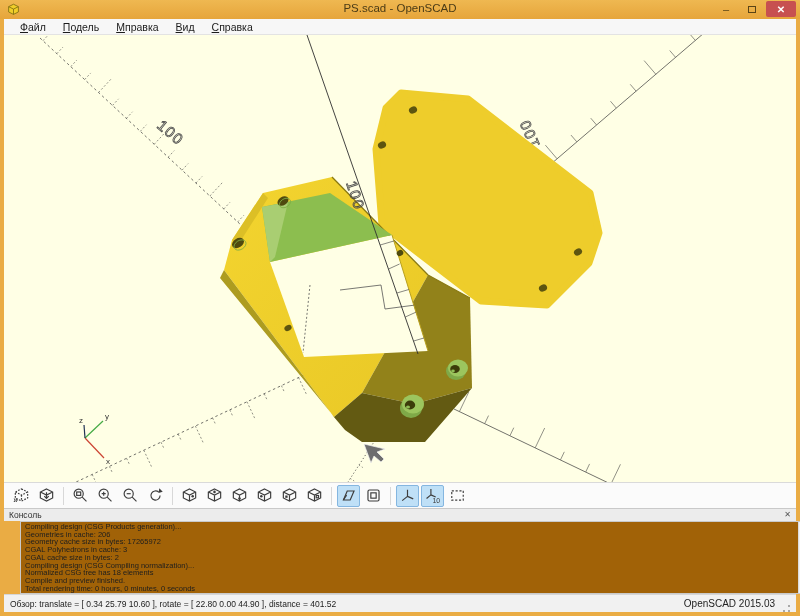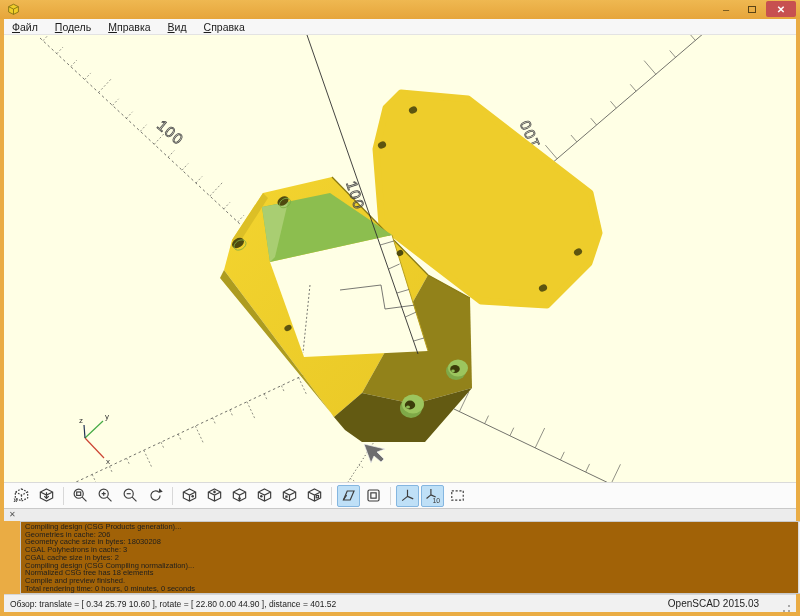--- a/index.html
+++ b/index.html
@@ -8,21 +8,21 @@
   
   .titlebar{position:absolute;left:0;top:0;width:800px;height:19px;background:linear-gradient(#EFB851,#E6A53B);}
   .app-icon{position:absolute;left:7px;top:3px;width:13px;height:13px;}
   .title-text{position:absolute;left:0;right:0;top:2px;text-align:center;font-size:11.5px;color:#4a3b16;}
   .wctl{position:absolute;top:1px;height:16px;display:flex;align-items:center;justify-content:center;font-size:11px;color:#5a4416;}
   .wctl.min{right:62px;width:24px;}
   .wctl.max{right:36px;width:24px;}
   .maxbox{display:inline-block;width:8px;height:7px;border:1px solid #5a4416;}
   .wctl.close{right:4px;width:30px;background:#C75050;border-radius:2px;color:#fff;font-size:10px;font-weight:bold;}
   
-  .menubar{position:absolute;left:4px;top:19px;width:792px;height:16px;background:#F7F7F7;border-bottom:1px solid #E3E3E3;display:flex;align-items:center;padding-left:8px;gap:17px;}
+  .menubar{position:absolute;left:4px;top:19px;width:792px;height:16px;background:#F7F7F7;border-bottom:1px solid #E3E3E3;display:flex;align-items:center;padding-left:16px;gap:17px;}
   .menu-item{font-size:10.5px;color:#1c1c1c;white-space:nowrap;cursor:default;}
   .menu-item .mn{text-decoration:underline;}
   
   .viewport{position:absolute;left:4px;top:35px;width:792px;height:447px;background:#FFFFE5;}
   .axlabel{font-size:15px;fill:none;stroke:#4a4a4a;stroke-width:0.8px;letter-spacing:1.5px;}
   .gizmo-label{font-size:8px;fill:#333;stroke:none;}
   
   .toolbar{position:absolute;left:4px;top:482px;width:792px;height:26px;background:#FBFBFB;border-top:1px solid #DADADA;display:flex;align-items:center;padding-left:5px;}
   .tbtn{width:23px;height:22px;margin:0 1px;border:1px solid transparent;border-radius:2px;display:flex;align-items:center;justify-content:center;background:transparent;padding:0;}
   .tbtn.active{background:#BFE0F7;border-color:#84B6E0;}
@@ -39,35 +39,36 @@
   .console-lines{position:absolute;left:4px;top:1px;right:16px;}
   .console-line{font-size:7.5px;line-height:7.7px;color:#1e1e1e;white-space:nowrap;}
   .scrollbar{position:absolute;right:0;top:0;width:13px;height:71px;background:#F2F2F2;border-left:1px solid #DCDCDC;}
   .sb-arrow{position:absolute;left:0;width:13px;height:11px;display:flex;align-items:center;justify-content:center;}
   .sb-arrow.up{top:0;}
   .sb-arrow.down{bottom:0;}
   .tri-up{width:0;height:0;border-left:3px solid transparent;border-right:3px solid transparent;border-bottom:4px solid #777;}
   .tri-down{width:0;height:0;border-left:3px solid transparent;border-right:3px solid transparent;border-top:4px solid #777;}
   .sb-thumb{position:absolute;left:1px;top:11px;width:11px;height:44px;background:#CDCDCD;border:1px solid #B3B3B3;border-radius:1px;}
   
-  .statusbar{position:absolute;left:4px;top:594px;width:792px;height:18px;background:#F1F1F1;border-top:1px solid #D6D6D6;display:flex;align-items:center;padding:0 6px;gap:16px;}
+  .statusbar{position:absolute;left:4px;top:594px;width:792px;height:18px;background:#F1F1F1;border-top:1px solid #D6D6D6;display:flex;align-items:center;padding:0 6px;}
   .status-left{flex:1;font-size:8.5px;color:#222;white-space:nowrap;}
   .status-right{font-size:10px;color:#222;margin-right:8px;}
   .grip{width:7px;height:7px;border-right:2px dotted #A8A8A8;border-bottom:2px dotted #A8A8A8;align-self:flex-end;}
 </style>
 </head>
 <body>
 
 <div class="win">
 
   <div class="titlebar">
     <svg class="app-icon" viewBox="0 0 16 16">
       <path d="M8 1.5 L14 4.5 V11 L8 14 L2 11 V4.5 Z" fill="#F0CE2A" stroke="#7a6a10" stroke-width="1"></path>
       <path d="M2 4.5 L8 7.5 L14 4.5 M8 7.5 V14" fill="none" stroke="#7a6a10" stroke-width="1"></path>
     </svg>
+    <div class="title-text">PS.scad - OpenSCAD</div>
     <div class="wctl min">
         <span>–</span>
       </div>
     <div class="wctl max">
         <span class="maxbox"></span>
       </div>
     <div class="wctl close">
         <span>✕</span>
       </div>
   </div>
@@ -342,27 +343,28 @@
         </svg>
     </button>
     <button class="tbtn">
       <svg viewBox="0 0 16 16">
           <rect x="2.6" y="3.6" width="10.8" height="8.8" stroke-dasharray="2,1.6"></rect>
         </svg>
     </button>
   </div>
 
   <div class="console-header">
+    <span class="console-title">Консоль</span>
     <button class="console-close"><span>✕</span></button>
   </div>
   <div class="console-body">
     <div class="console-lines">
       <div class="console-line">Compiling design (CSG Products generation)...</div>
       <div class="console-line">Geometries in cache: 206</div>
-      <div class="console-line">Geometry cache size in bytes: 18030208</div>
+      <div class="console-line">Geometry cache size in bytes: 17265972</div>
       <div class="console-line">CGAL Polyhedrons in cache: 3</div>
       <div class="console-line">CGAL cache size in bytes: 2</div>
       <div class="console-line">Compiling design (CSG Compiling normalization)...</div>
       <div class="console-line">Normalized CSG tree has 18 elements</div>
       <div class="console-line">Compile and preview finished.</div>
       <div class="console-line">Total rendering time: 0 hours, 0 minutes, 0 seconds</div>
     </div>
     <div class="scrollbar">
       <div class="sb-arrow up">
           <div class="tri-up"></div>

